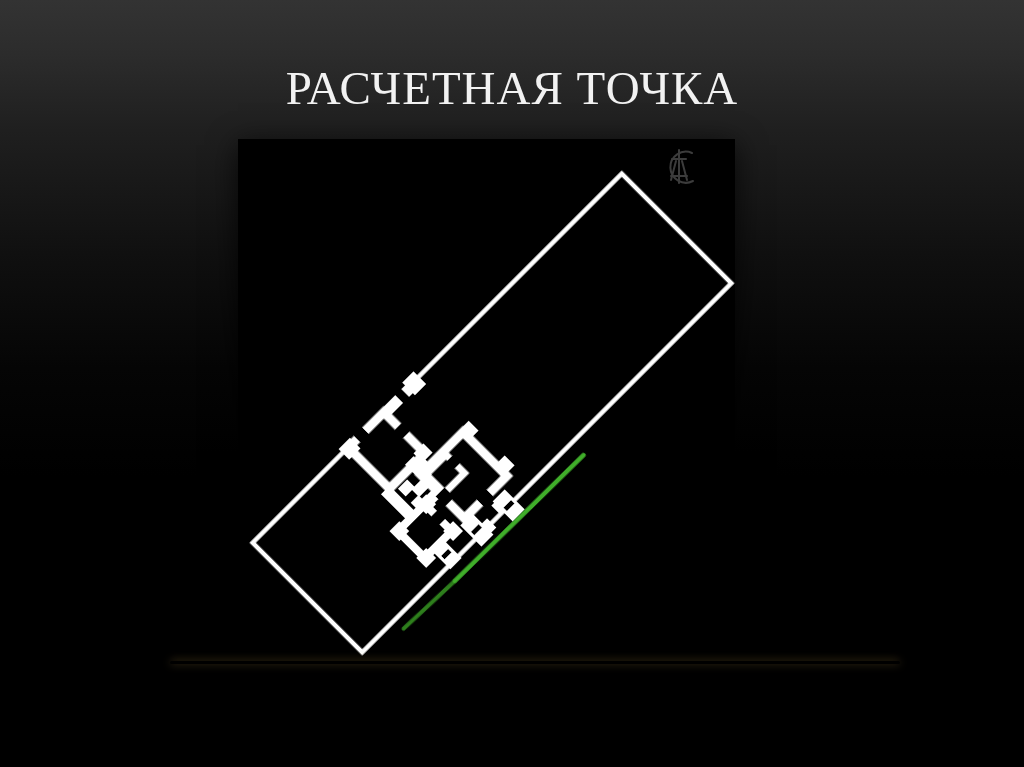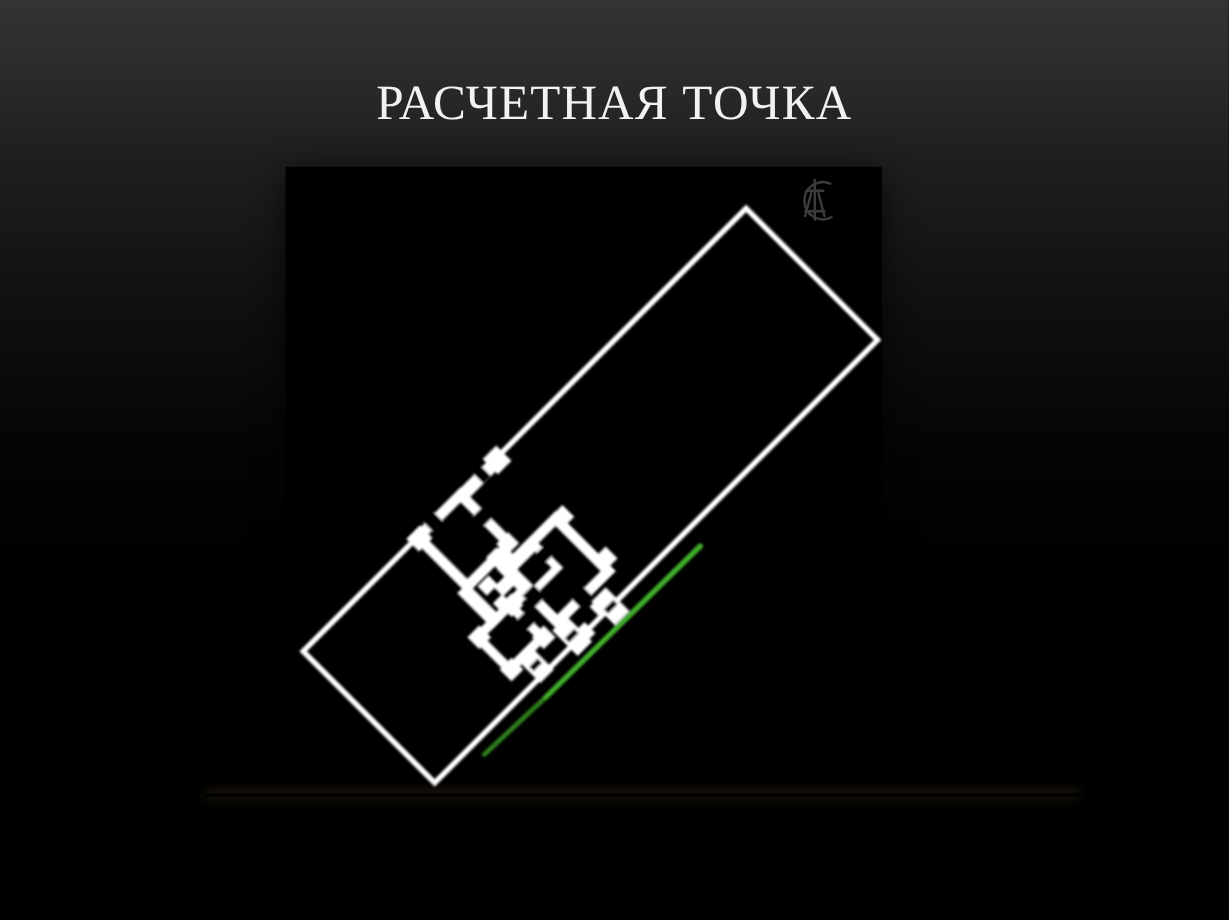--- a/index.html
+++ b/index.html
@@ -7,21 +7,21 @@
     position:relative;
     width:1024px;height:767px;
     overflow:hidden;
     background:linear-gradient(180deg,#333333 0%,#2c2c2c 7%,#1f1f1f 17%,#101010 33%,#050505 48%,#000000 62%,#000000 100%);
     font-family:"Liberation Serif", serif;
   }
   .slide-title{
     position:absolute;
     top:63px;left:0;width:100%;
     text-align:center;
-    font-size:41px;
+    font-size:47px;
     line-height:1.1;
     letter-spacing:1px;
     color:#f2f2f2;
     font-weight:400;
   }
   .figure{
     position:absolute;
     left:238px;top:139px;
     width:497px;height:520px;
     background:#000;

